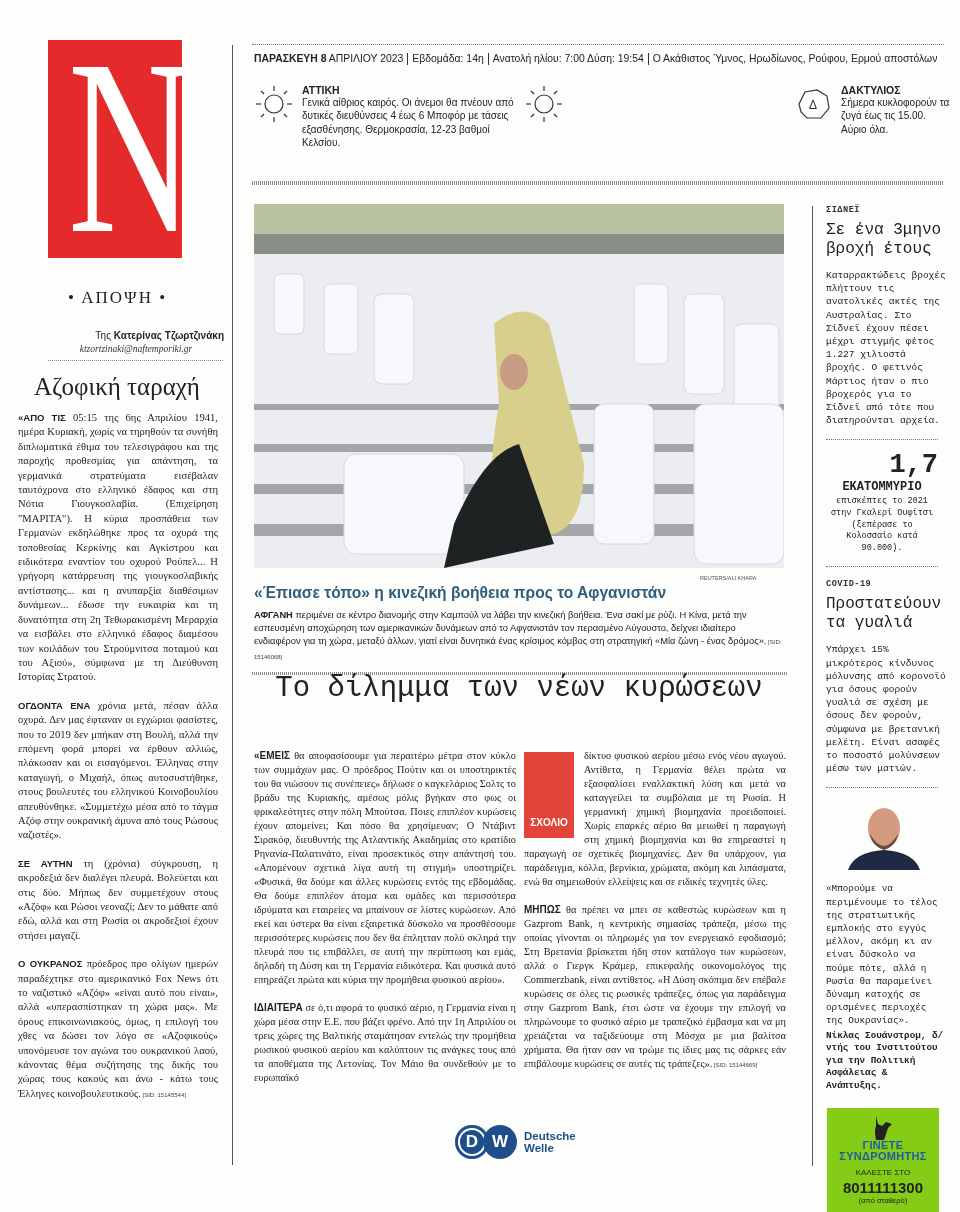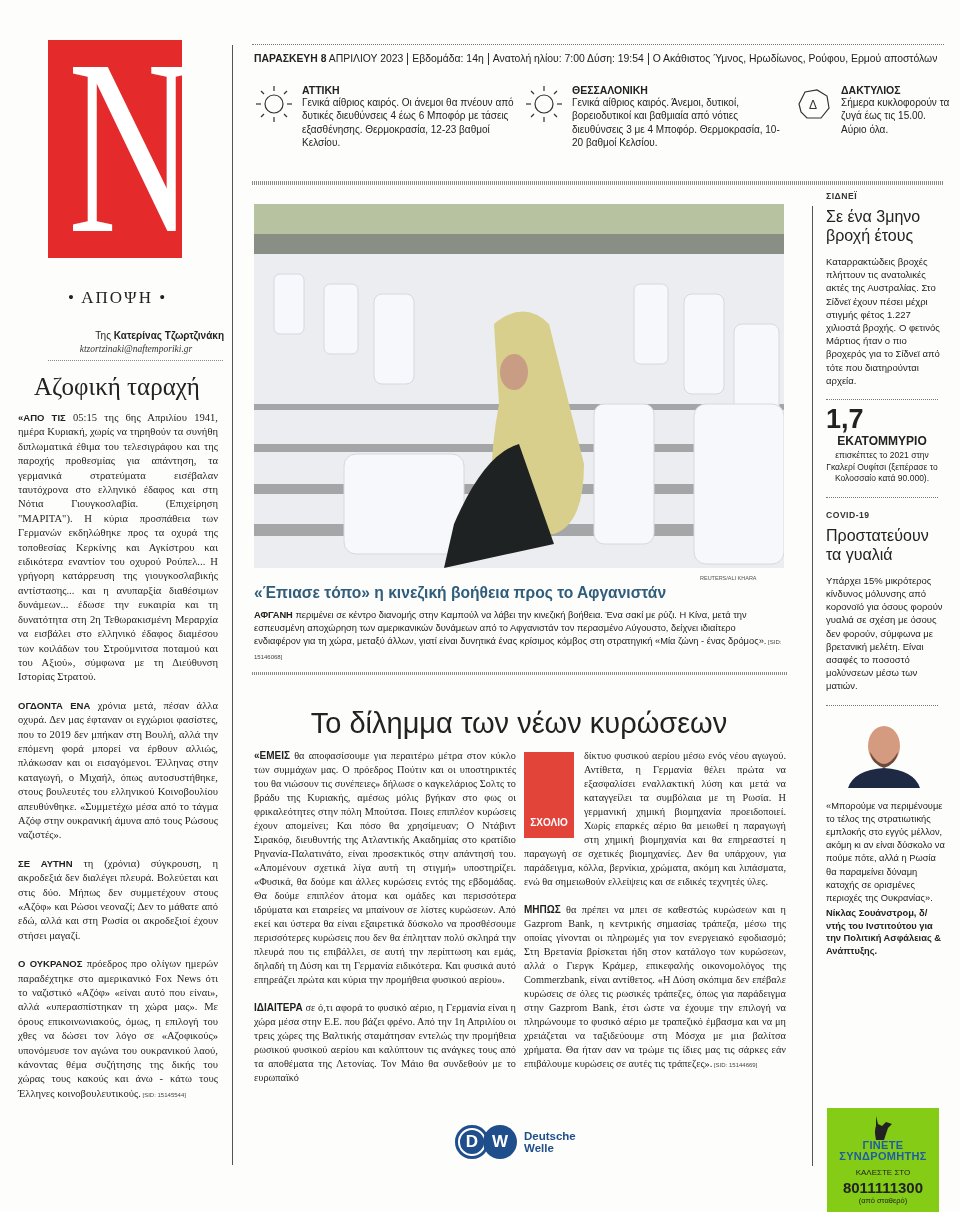--- a/index.html
+++ b/index.html
@@ -44,43 +44,43 @@
   
   #photo { position: absolute; left: 254px; top: 204px; width: 530px; height: 364px; overflow: hidden; background: linear-gradient(#c7cdb8 0 12%, #eef0f4 12% 100%); }
   #photo-credit { position: absolute; left: 700px; top: 575px; font-family: "Liberation Sans", sans-serif; font-size: 5.5px; color: #555; }
 
   #af-title { position: absolute; left: 254px; top: 584px; font-family: "Liberation Sans", sans-serif; font-weight: 700; font-size: 15.6px; color: #2f5d7b; white-space: nowrap; }
   #af-body { position: absolute; left: 254px; top: 609px; width: 530px; font-family: "Liberation Sans", sans-serif; font-size: 9.3px; line-height: 13.2px; color: #222; }
   #af-body b { font-weight: 700; }
   #af-sep { position: absolute; left: 252px; top: 672px; width: 535px; height: 3px; background: repeating-linear-gradient(90deg, #888 0 1px, transparent 1px 2px); }
 
   
-  #main-title { position: absolute; left: 254px; top: 707px; width: 530px; text-align: center; font-family: Liberation Sans, sans-serif; font-size: 29px; color: #222; }
+  #main-title { position: absolute; left: 254px; top: 672px; width: 530px; text-align: center; font-family: Liberation Mono, monospace; font-size: 29px; color: #222; }
   #main-col1 { position: absolute; left: 254px; top: 749px; width: 262px; font-size: 10.3px; line-height: 14px; text-align: justify; }
   #main-col2 { position: absolute; left: 524px; top: 749px; width: 262px; font-size: 10.3px; line-height: 14px; text-align: justify; }
   .lead-s { font-family: "Liberation Sans", sans-serif; font-weight: 700; font-size: 10px; }
   #main-col1 p, #main-col2 p { margin-bottom: 14px; }
   #sxolio { float: left; width: 50px; height: 86px; background: #e2443a; margin: 3px 10px 4px 0; position: relative; }
   #sxolio span { position: absolute; bottom: 8px; left: 0; width: 50px; text-align: center; font-family: "Liberation Sans", sans-serif; font-weight: 700; font-size: 10px; color: #fff; }
 
   #dw-logo { position: absolute; left: 455px; top: 1125px; display: flex; align-items: center; }
   #dw-logo .circles { position: relative; width: 62px; height: 34px; }
   #dw-logo .c { position: absolute; top: 0; width: 34px; height: 34px; border-radius: 50%; background: #1f4e8c; color: #fff; font-family: "Liberation Sans", sans-serif; font-weight: 700; font-size: 17px; line-height: 34px; text-align: center; }
   #dw-logo .c1 { left: 0; box-shadow: inset 0 0 0 3px #1f4e8c, inset 0 0 0 5px #fff; }
   #dw-logo .c2 { left: 28px; }
   #dw-logo .txt { margin-left: 7px; font-family: "Liberation Sans", sans-serif; font-weight: 700; font-size: 11.5px; line-height: 12px; color: #1f4e8c; }
 
   
   #vline-right { position: absolute; left: 812px; top: 206px; width: 1px; height: 960px; background: #555; }
-  #right-col { position: absolute; left: 826px; top: 191px; width: 120px; font-family: Liberation Sans, sans-serif; color: #222; }
+  #right-col { position: absolute; left: 826px; top: 205px; width: 120px; font-family: Liberation Mono, monospace; color: #222; }
   .rc-kicker { font-weight: 700; font-size: 8.6px; letter-spacing: 0.5px; color: #333; }
   .rc-title { font-size: 16px; line-height: 19px; margin-top: 6px; }
   .rc-text { font-size: 9.5px; line-height: 13.2px; margin-top: 10px; }
   .rc-sep { border-top: 1px dotted #777; margin: 12px 0 0 0; width: 112px; }
-  #stat-num { text-align: left; font-weight: 700; font-size: 27px; line-height: 30px; margin-top: 4px; color: #222; width: 112px; }
+  #stat-num { text-align: right; font-weight: 700; font-size: 27px; line-height: 30px; margin-top: 10px; color: #222; width: 112px; }
   #stat-unit { text-align: center; font-weight: 700; font-size: 12px; width: 112px; }
   #stat-text { text-align: center; font-size: 8.5px; line-height: 11.6px; width: 112px; margin-top: 2px; }
   #portrait { width: 88px; height: 70px; margin: 12px 0 0 14px; position: relative; overflow: hidden; }
   #quote-name { font-weight: 700; font-size: 9.3px; line-height: 12.6px; margin-top: 2px; }
   #quote-text { font-size: 9.3px; line-height: 13.2px; margin-top: 12px; }
 
   #sub-box { position: absolute; left: 827px; top: 1108px; width: 112px; height: 106px; background: #84cc16; text-align: center; font-family: "Liberation Sans", sans-serif; }
   #sub-box .icon { display: block; margin: 6px auto 0; width: 30px; height: 26px; }
   #sub-box .t1 { color: #1d5da6; font-weight: 700; font-size: 11px; line-height: 11px; letter-spacing: 0.3px; }
   #sub-box .t2 { font-size: 8px; margin-top: 6px; color: #222; }
@@ -142,24 +142,20 @@
         <line x1="20" y1="2" x2="20" y2="7"></line>
         <line x1="20" y1="33" x2="20" y2="38"></line>
         <line x1="2" y1="20" x2="7" y2="20"></line>
         <line x1="33" y1="20" x2="38" y2="20"></line>
         <line x1="7" y1="7" x2="10" y2="10"></line>
         <line x1="30" y1="30" x2="33" y2="33"></line>
         <line x1="33" y1="7" x2="30" y2="10"></line>
         <line x1="7" y1="33" x2="10" y2="30"></line>
       </g>
     </svg>
-  <div>
-    <div class="w-title">ΘΕΣΣΑΛΟΝΙΚΗ</div>
-    <div class="w-text">Γενικά αίθριος καιρός. Άνεμοι, δυτικοί, βορειοδυτικοί και βαθμιαία από νότιες διευθύνσεις 3 με 4 Μποφόρ. Θερμοκρασία, 10-20 βαθμοί Κελσίου.</div>
-  </div>
 </div>
 <div id="weather-daktylios" class="weather">
   <svg class="icon" viewBox="0 0 40 40">
       <path d="M6 20 L12 8 L24 6 L34 12 L36 24 L28 34 L14 34 L8 28 Z" fill="none" stroke="#333" stroke-width="1.2"></path>
       <text x="20" y="25" font-size="12" text-anchor="middle" fill="#333" font-family="Liberation Sans, sans-serif">Δ</text>
     </svg>
   <div>
     <div class="w-title">ΔΑΚΤΥΛΙΟΣ</div>
     <div class="w-text">Σήμερα κυκλοφορούν τα ζυγά έως τις 15.00. Αύριο όλα.</div>
   </div>

